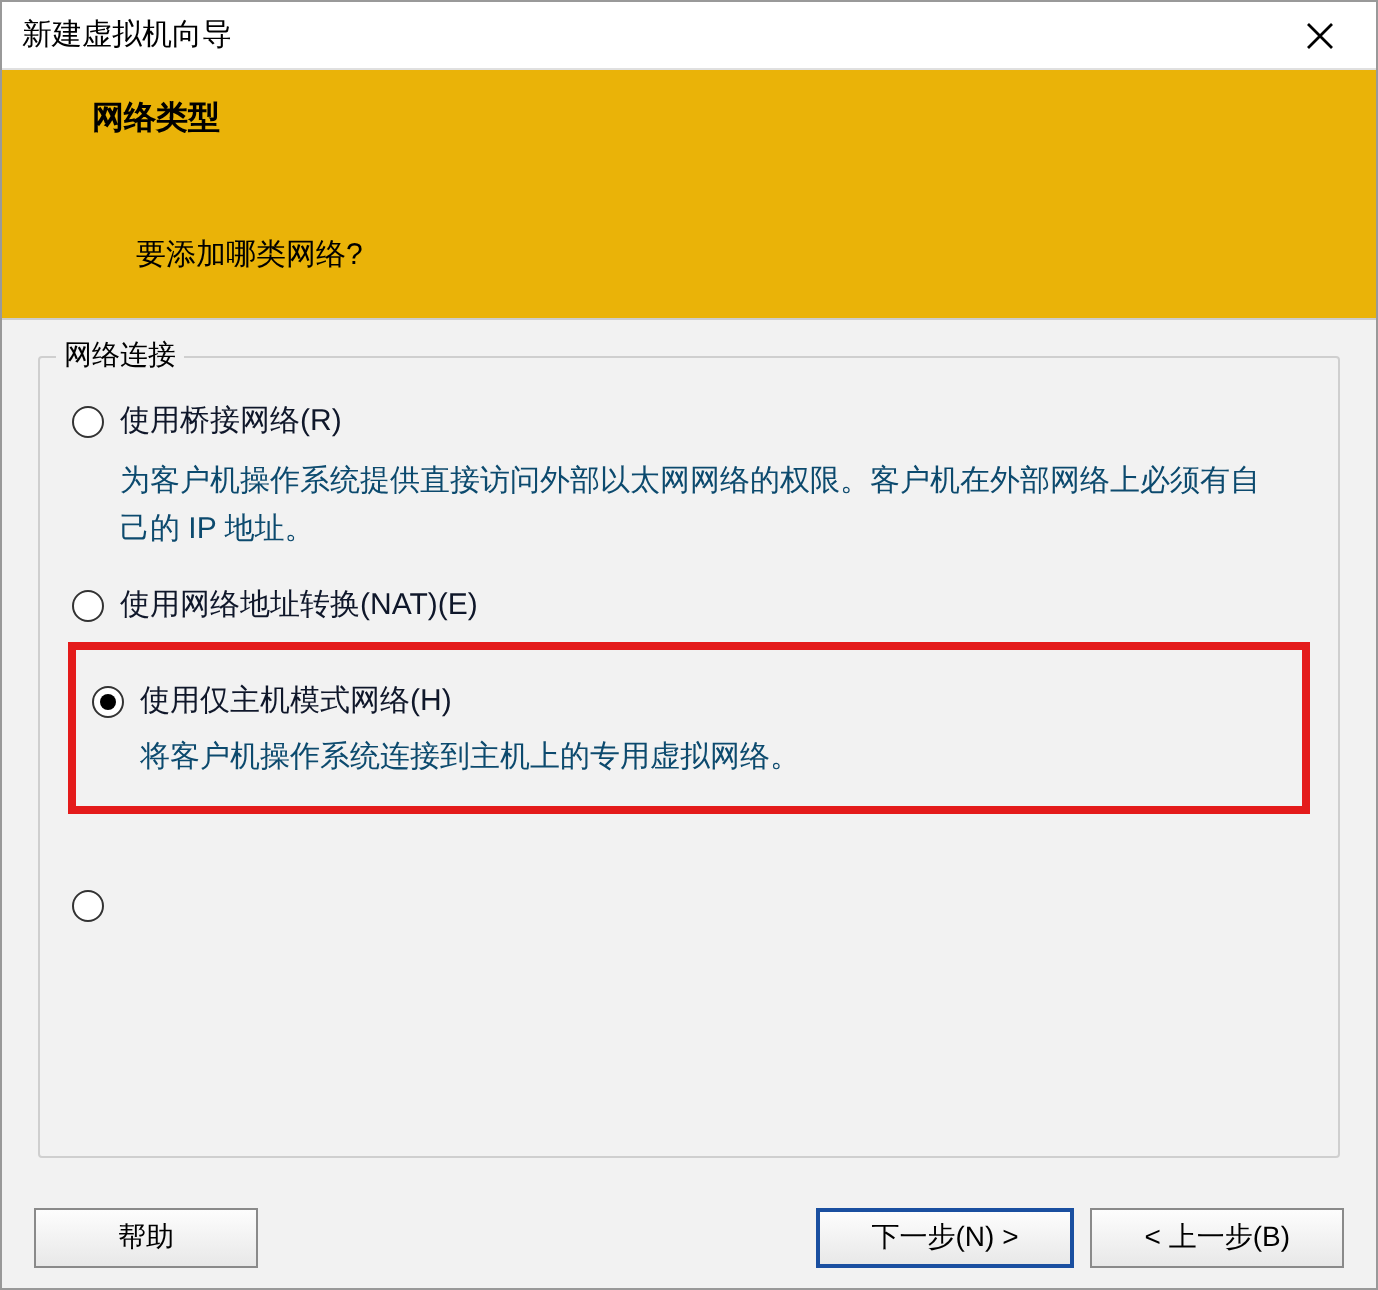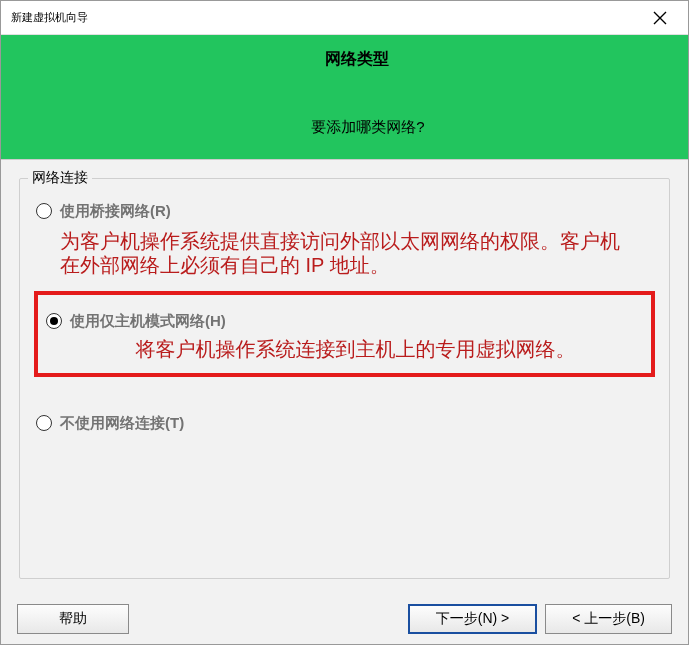--- a/index.html
+++ b/index.html
@@ -24,37 +24,36 @@
   .titlebar {
     height: 34px;
     display: flex;
     align-items: center;
     padding: 0 8px 0 10px;
     background: #fff;
     border-bottom: 1px solid #e0e0e0;
   }
   .titlebar-title {
     flex: 1;
-    font-size: 11px;
+    font-size: 15px;
     color: #000;
     font-family: Liberation Serif, serif;
   }
   .close-btn {
     width: 40px;
     height: 28px;
     display: flex;
     align-items: center;
     justify-content: center;
     font-size: 18px;
     cursor: default;
   }
   .header {
     padding: 14px 20px 22px 45px;
-    background: #22c55e;
-    text-align: center;
+    background: #eab308;
   }
   .header-title {
     font-size: 16px;
     font-weight: bold;
     color: #000;
     margin-bottom: 6px;
   }
   .header-sub {
     font-size: 15px;
     color: #000;
@@ -106,40 +105,39 @@
     content: "";
     width: 8px;
     height: 8px;
     background: #000;
     border-radius: 50%;
     display: block;
   }
   .option-body { flex: 1; }
   .option-label {
     font-size: 15px;
-    color: #737373;
+    color: #0f172a;
     line-height: 20px;
-    font-weight: bold;
   }
   .option-desc {
-    font-size: 20px;
-    color: #b91c1c;
+    font-size: 15px;
+    color: #0c4a6e;
     line-height: 24px;
     padding-left: 0;
     margin-top: 4px;
     margin-bottom: 14px;
     max-width: 600px;
   }
   .highlight-box {
     border: 4px solid #e41b1b;
     padding: 14px 10px 4px 6px;
     margin-bottom: 34px;
   }
   .highlight-box .option { margin-bottom: 2px; }
-  .highlight-box .option-desc { margin-bottom: 8px; text-align: center; }
+  .highlight-box .option-desc { margin-bottom: 8px; }
   .footer {
     height: 50px;
     background: #f2f2f2;
     display: flex;
     align-items: center;
     padding: 0 16px;
     gap: 8px;
   }
   .footer-spacer { flex: 1; }
   .btn {
@@ -181,36 +179,39 @@
       <div class="fieldset-legend">网络连接</div>
 
       <div class="option">
         <div class="radio"></div>
         <div class="option-body">
           <div class="option-label">使用桥接网络(R)</div>
         </div>
       </div>
       <div class="option-desc" style="padding-left:26px">为客户机操作系统提供直接访问外部以太网网络的权限。客户机在外部网络上必须有自己的 IP 地址。</div>
 
+      <div class="option">
+        <div class="radio"></div>
+        <div class="option-body">
+          <div class="option-label">使用网络地址转换(NAT)(E)</div>
+        </div>
+      </div>
 
       <div class="highlight-box">
         <div class="option">
           <div class="radio checked"></div>
           <div class="option-body">
             <div class="option-label">使用仅主机模式网络(H)</div>
           </div>
         </div>
         <div class="option-desc" style="padding-left:26px">将客户机操作系统连接到主机上的专用虚拟网络。</div>
       </div>
 
       <div class="option">
         <div class="radio"></div>
-        <div class="option-body">
-          <div class="option-label">不使用网络连接(T)</div>
-        </div>
       </div>
 
     </div>
   </div>
 
   <div class="footer">
     <button class="btn">帮助</button>
     <div class="footer-spacer"></div>
     <button class="btn primary">下一步(N) &gt;</button>
     <button class="btn">&lt; 上一步(B)</button>

